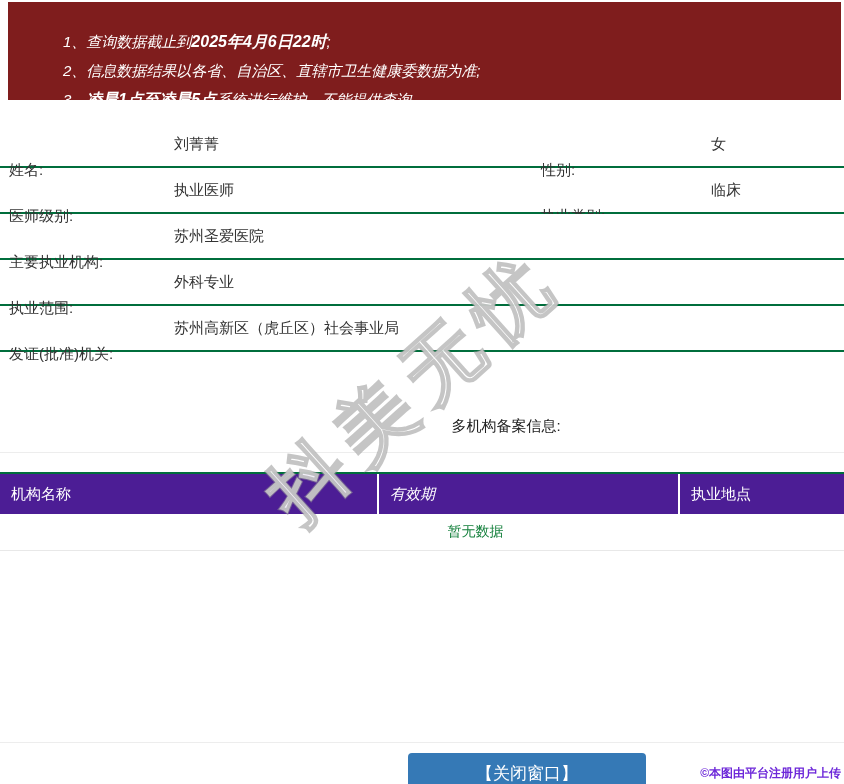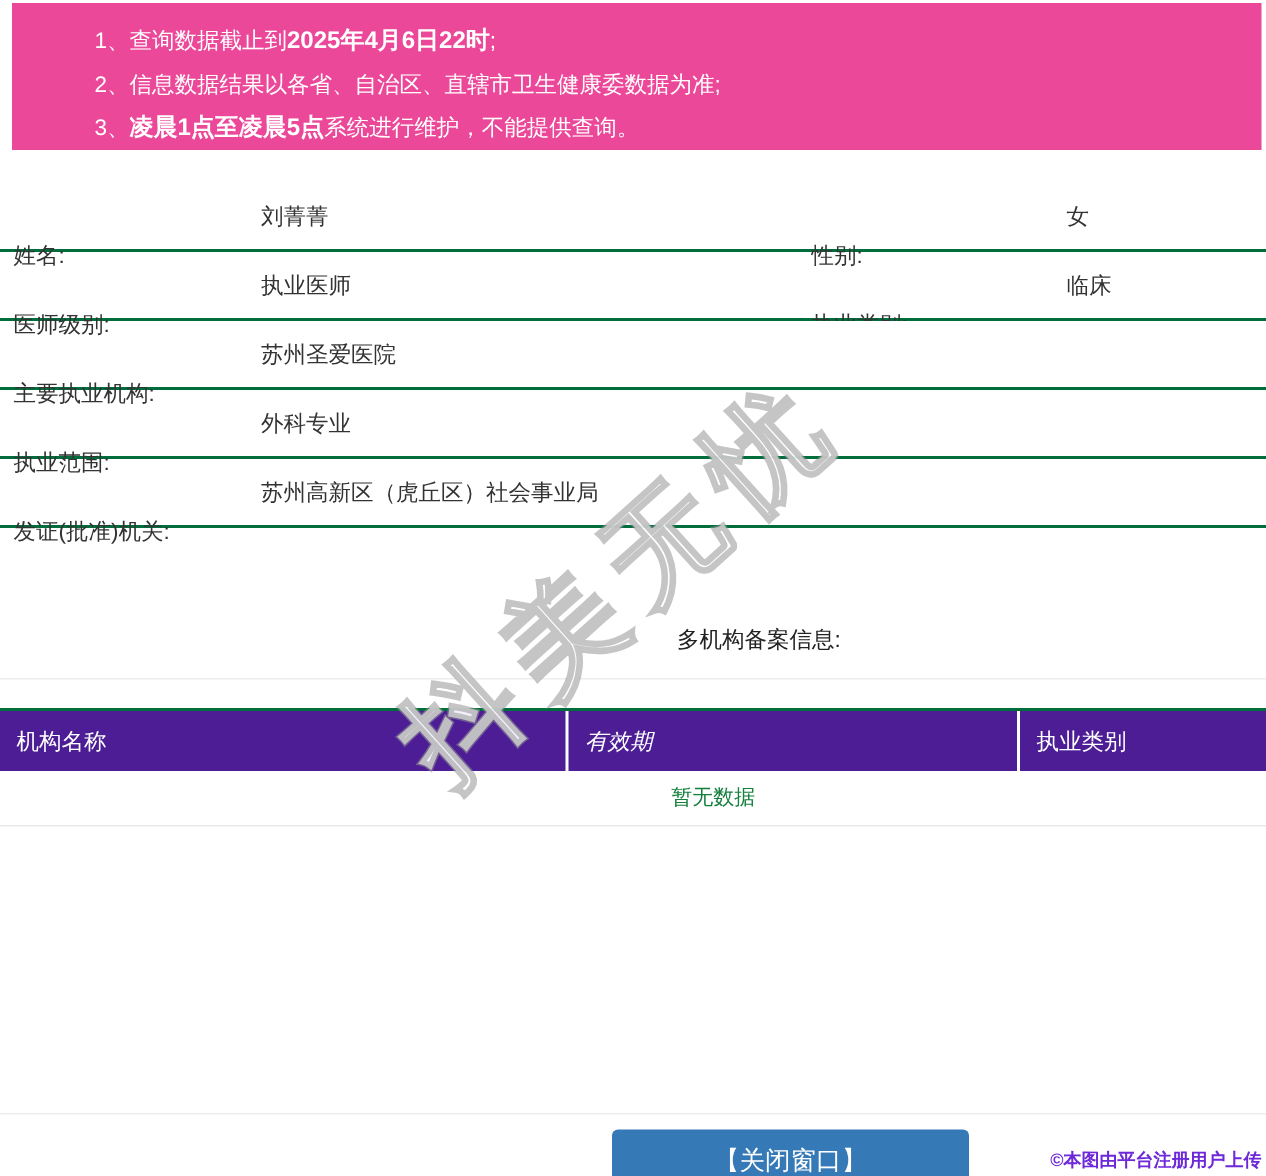--- a/index.html
+++ b/index.html
@@ -2,21 +2,21 @@
 <html><head>
 <meta charset="utf-8">
 <style>
   * { margin:0; padding:0; box-sizing:border-box; }
   html,body { width:844px; height:784px; overflow:hidden; background:#fff;
     font-family:"Liberation Sans","DejaVu Sans",sans-serif; }
   .page { position:relative; width:844px; height:784px; background:#fff; }
 
   
   .banner { position:absolute; top:2px; left:8px; width:833px; height:98px;
-    background:#ec4899; color:#fff; padding:11px 0 0 55px; }
+    background:#7f1d1d; color:#fff; padding:25px 0 0 55px;font-style:italic; }
   .banner .line { font-size:15px; line-height:29px; white-space:nowrap; }
   .banner .b { font-weight:bold; font-size:16px; }
 
   
   .dtable { position:absolute; top:122px; left:0; width:844px; }
   .drow { display:flex; align-items:stretch; height:46px;
     border-bottom:2px solid #006e3c; font-size:15px; color:#333; }
   .dcell { display:flex; align-items:center; }
   .dlabel { width:161px; background:#eafaf1; padding-left:9px;margin-top:48px; }
   .dlabel.second { width:166px; }
@@ -99,21 +99,21 @@
   </div>
 
   <div class="section-heading">
     <span>多机构备案信息:</span>
   </div>
 
   <div class="ftable">
     <div class="fhead">
       <div class="fcell c1">机构名称</div>
       <div class="fcell c2">有效期</div>
-      <div class="fcell c3">执业类别</div>
+      <div class="fcell c3">执业地点</div>
     </div>
     <div class="fempty">暂无数据</div>
   </div>
 
   <div class="watermark">抖美无忧</div>
 
   <div class="footer">
     <button class="close-btn">【关闭窗口】</button>
     <div class="copyright">©本图由平台注册用户上传</div>
   </div>

